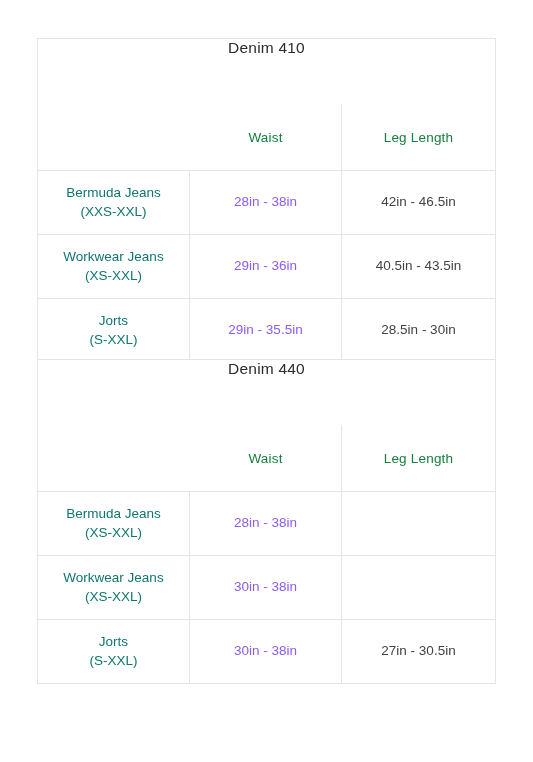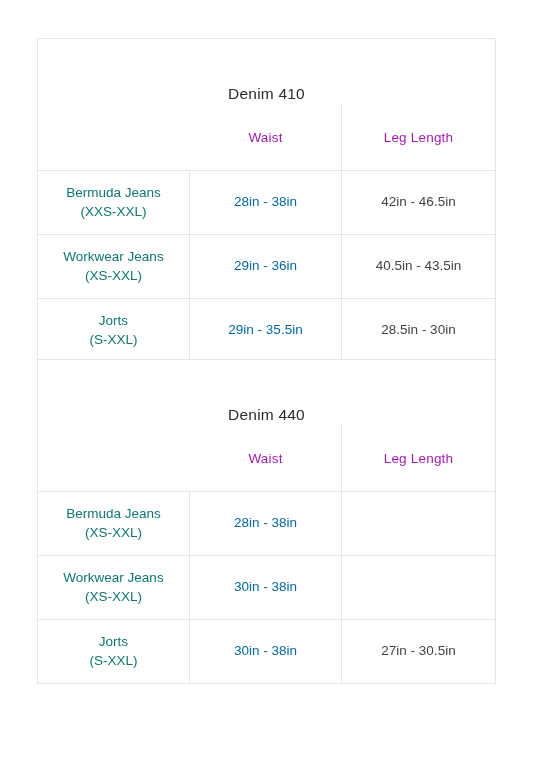--- a/index.html
+++ b/index.html
@@ -28,21 +28,21 @@
     border: 1px solid #e5e5e5;
     background: #ffffff;
   }
   #table-410 { top: 38px; }
   #table-440 { top: 359px; }
 
   
   .title-row {
     height: 65px;
     display: flex;
-    align-items: flex-end;
+    align-items: flex-start;
     justify-content: center;
   }
   .table-title {
     font-size: 15.5px;
     color: #2b2b2b;
     letter-spacing: 0.2px;
     text-align: center;
     line-height: 1.2;
   }
 
@@ -52,21 +52,21 @@
     display: flex;
     align-items: center;
   }
   .header-row .cell {
     box-sizing: border-box;
     height: 100%;
     display: flex;
     align-items: center;
     justify-content: center;
     font-size: 13.5px;
-    color: #a21caf;
+    color: #15803d;
     letter-spacing: 0.2px;
   }
   .header-row .col-label { width: 152px; }
   .header-row .col-a {
     width: 152px;
     border-right: 1px solid #e5e5e5;
   }
   .header-row .col-b { width: 153px; }
 
   
@@ -88,21 +88,21 @@
   .data-row .col-label {
     width: 152px;
     border-right: 1px solid #e5e5e5;
     font-size: 13.5px;
     color: #0f766e;
   }
   .data-row .col-a {
     width: 152px;
     border-right: 1px solid #e5e5e5;
     font-size: 13.5px;
-    color: #0369a1;
+    color: #8b5cf6;
   }
   .data-row .col-b {
     width: 153px;
     font-size: 13.5px;
     color: #434343;
   }
   .label-stack {
     display: block;
   }
   .label-stack .line {

